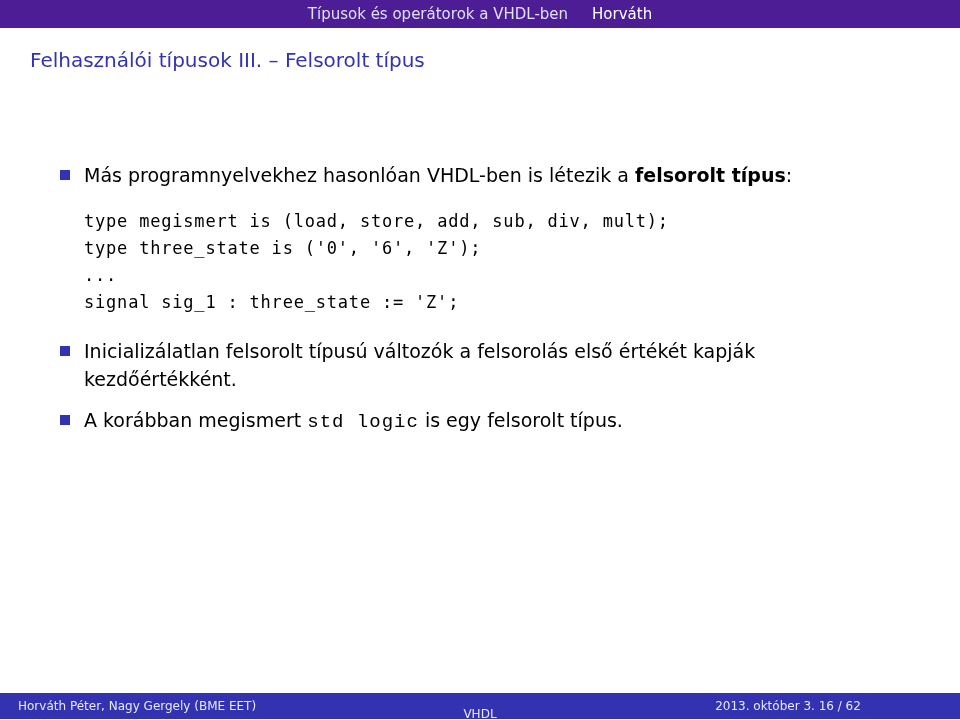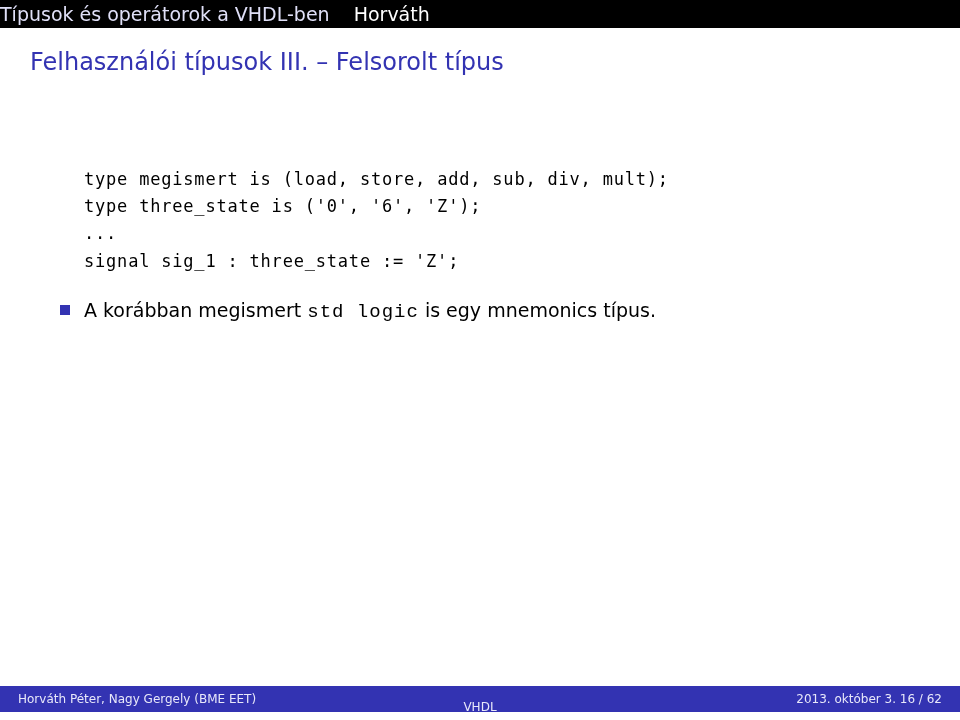--- a/index.html
+++ b/index.html
@@ -8,36 +8,37 @@
     height: 720px;
     background: #ffffff;
     font-family: "DejaVu Sans", "Helvetica Neue", Arial, sans-serif;
     position: relative;
     overflow: hidden;
     color: #000;
   }
   .topbar {
     width: 100%;
     height: 28px;
-    background: #000000;
+    background: #4c1d95;
     color: #ffffff;
     display: flex;
     align-items: center;
-    font-size: 19px;
+    justify-content: center;
+    font-size: 15px;
   }
   .topbar .sec {
     color: #e0e0f8;
     margin-right: 24px;
   }
   .topbar .sub {
     color: #ffffff;
   }
   .title {
     margin: 20px 0 0 30px;
-    font-size: 24px;
+    font-size: 20px;
     color: #3333b2;
     font-weight: 400;
   }
   .content {
     margin: 90px 60px 0 60px;
     font-size: 19px;
     line-height: 1.45;
   }
   .bullet-row {
     display: flex;
@@ -61,57 +62,67 @@
     font-size: 17px;
     white-space: pre;
     margin: 18px 0 22px 24px;
     line-height: 1.6;
     letter-spacing: 0.8px;
   }
   .code-block .kw { font-weight: normal; }
   .tt { font-family: Liberation Mono, monospace; letter-spacing: 1px; }
   .footer {
     position: absolute;
-    bottom: 8px;
+    bottom: 1px;
     left: 0;
     width: 100%;
     height: 26px;
     background: #3333b2;
     color: #e8e8fa;
     font-size: 12px;
     display: flex;
     align-items: center;
   }
   .footer .f-left { flex: 1; text-align: left; padding-left: 18px; }
   .footer .f-mid { flex: 1; text-align: center; margin-top: 16px; }
-  .footer .f-right { flex: 1; text-align: right; padding-right: 18px; }
+  .footer .f-right { flex: 1; text-align: center; padding-right: 18px; }
 </style>
 </head>
 <body>
 
 <div class="topbar">
   <span class="sec">Típusok és operátorok a VHDL-ben</span>
   <span class="sub">Horváth</span>
 </div>
 
 <h1 class="title">Felhasználói típusok III. – Felsorolt típus</h1>
 
 <div class="content">
 
+  <div class="bullet-row">
+    <div class="bullet"></div>
+    <div class="bullet-text">
+      <span>Más programnyelvekhez hasonlóan VHDL-ben is létezik a </span><span class="bold">felsorolt típus</span><span>:</span>
+    </div>
+  </div>
 
   <div class="code-block"><span class="kw">type</span><span> megismert </span><span class="kw">is</span><span> (load, store, add, sub, div, mult);</span>
 <span class="kw">type</span><span> three_state </span><span class="kw">is</span><span> ('0', '6', 'Z');</span>
 <span>...</span>
 <span class="kw">signal</span><span> sig_1 : three_state := 'Z';</span></div>
 
+  <div class="bullet-row">
+    <div class="bullet"></div>
+    <div class="bullet-text">Inicializálatlan felsorolt típusú változók a felsorolás első értékét kapják kezdőértékként.</div>
+  </div>
 
   <div class="bullet-row">
     <div class="bullet"></div>
     <div class="bullet-text">
-      <span>A korábban megismert </span><span class="tt">std logic</span><span> is egy mnemonics típus.</span>
+      <span>A korábban megismert </span><span class="tt">std logic</span><span> is egy felsorolt típus.</span>
     </div>
   </div>
 
 </div>
 
 <div class="footer">
   <div class="f-left">Horváth Péter, Nagy Gergely (BME EET)</div>
   <div class="f-mid">VHDL</div>
   <div class="f-right">2013. október 3.      16 / 62</div>
 </div>

